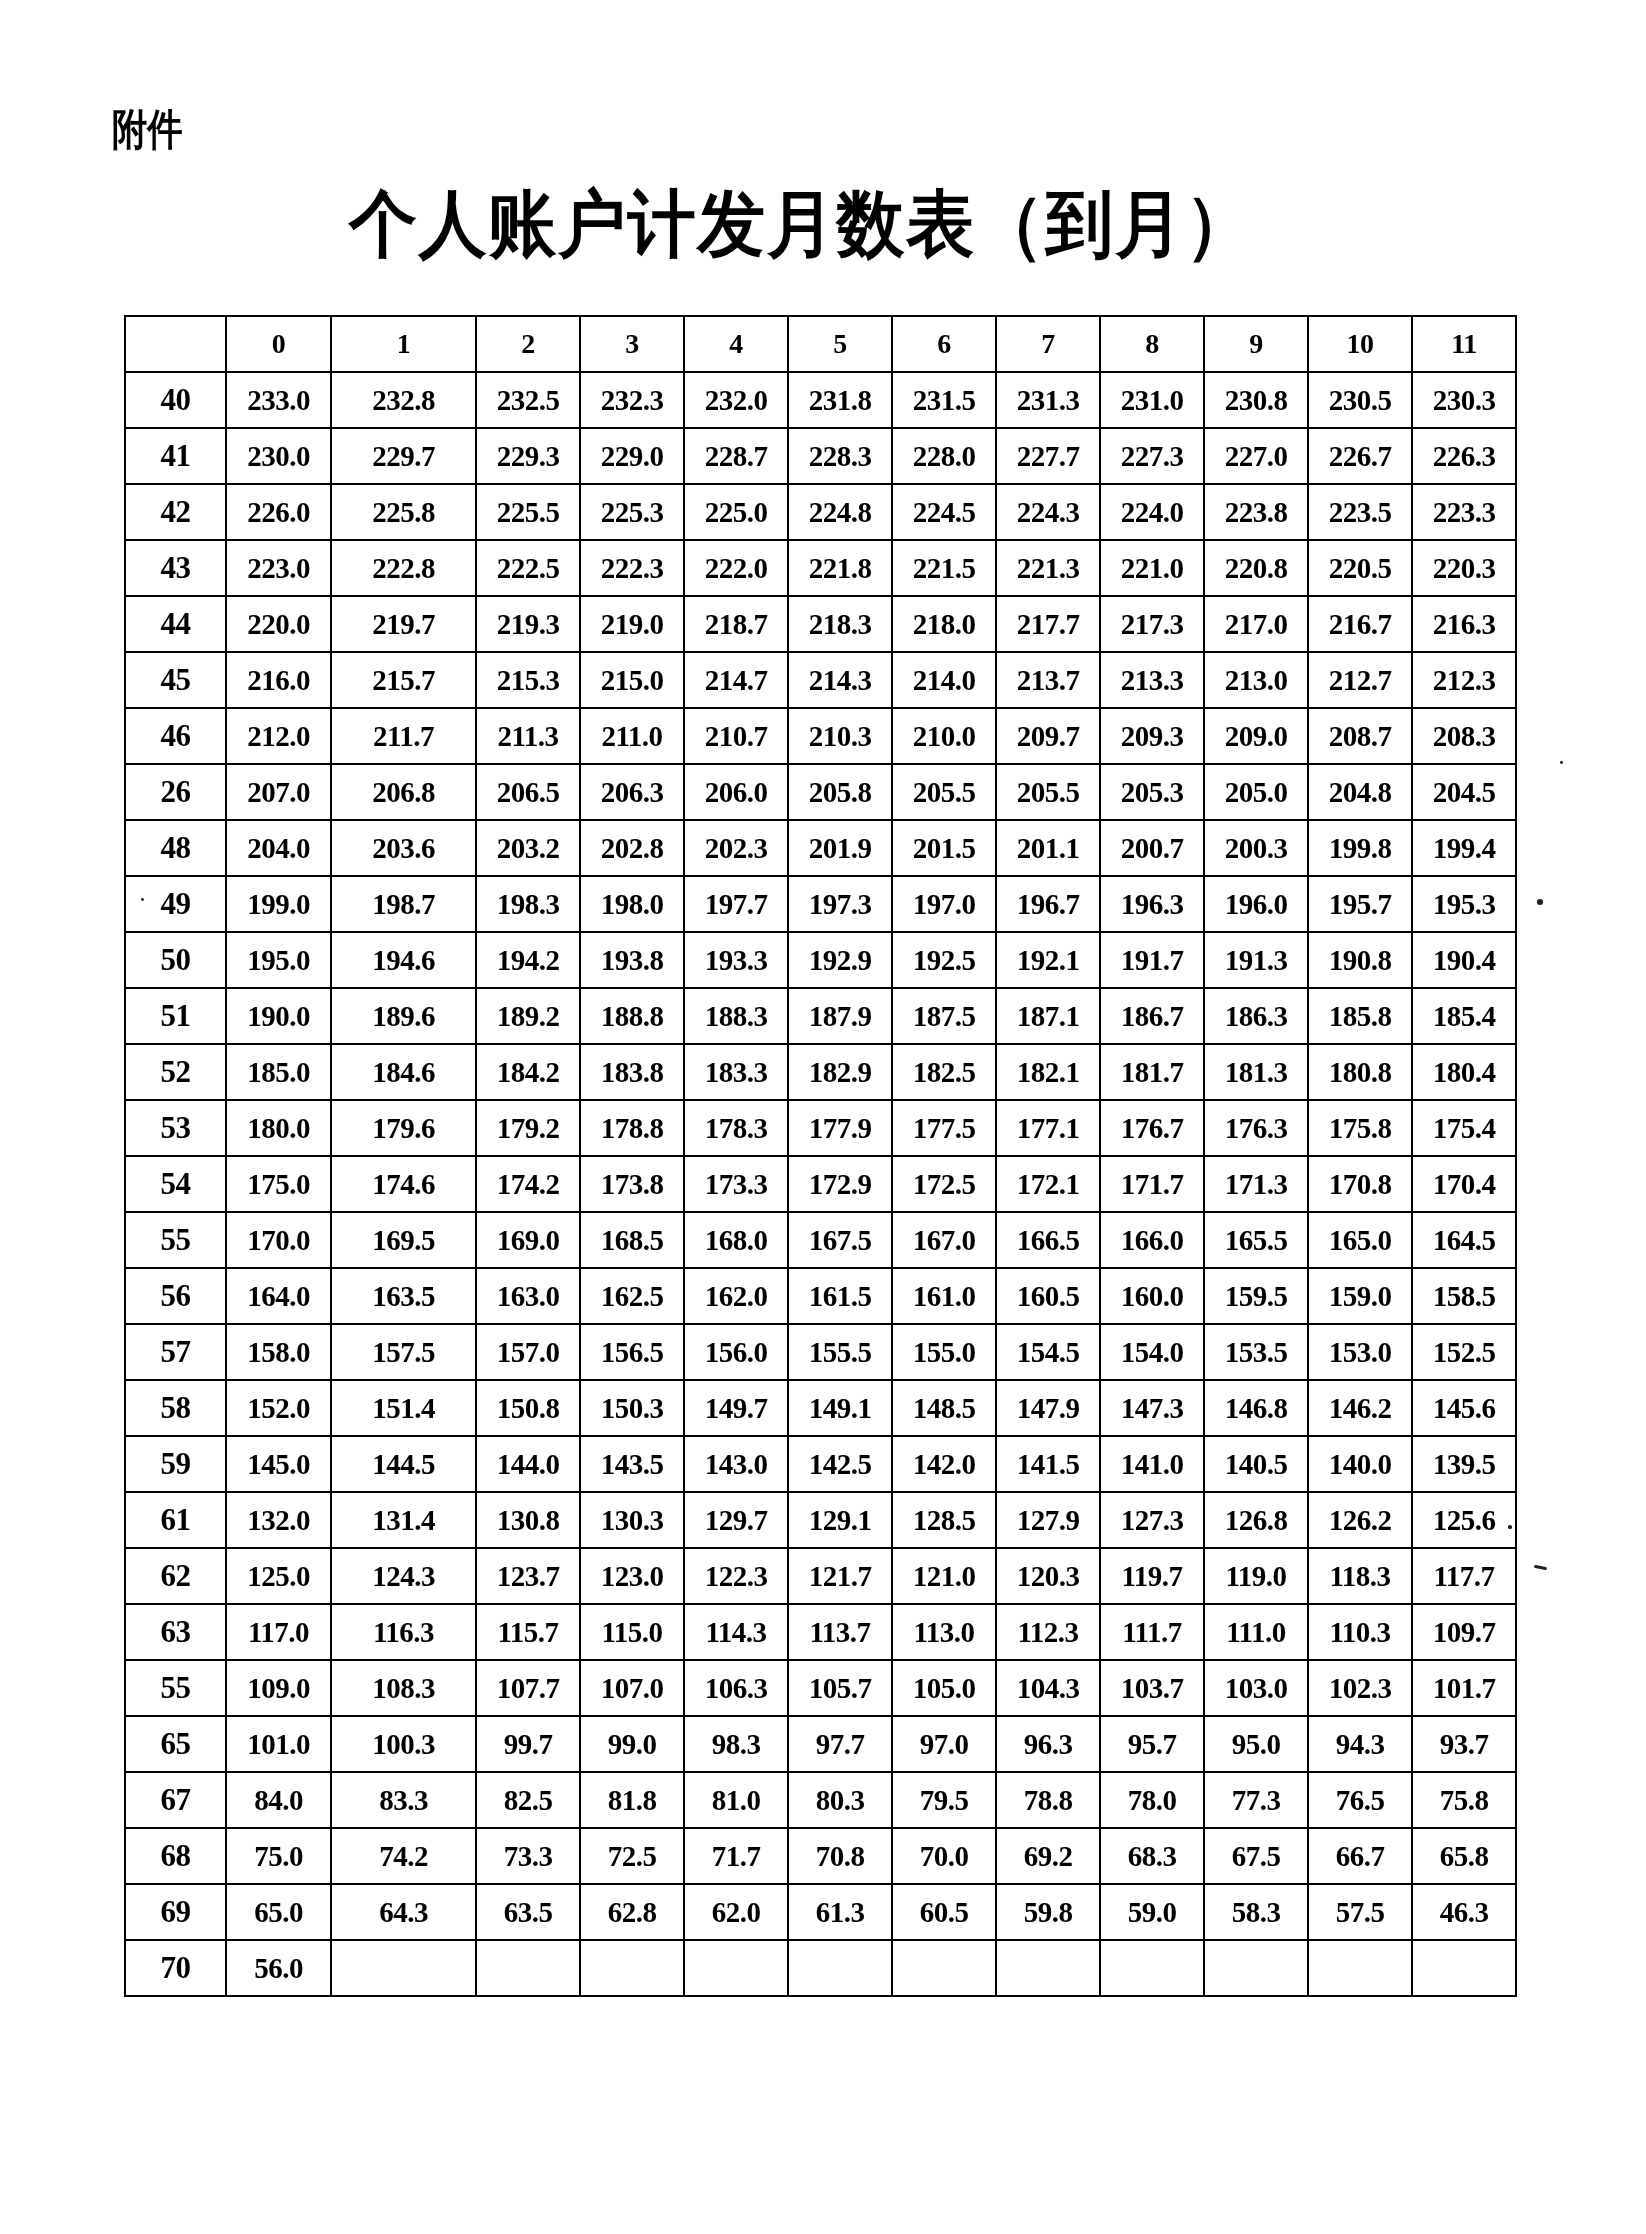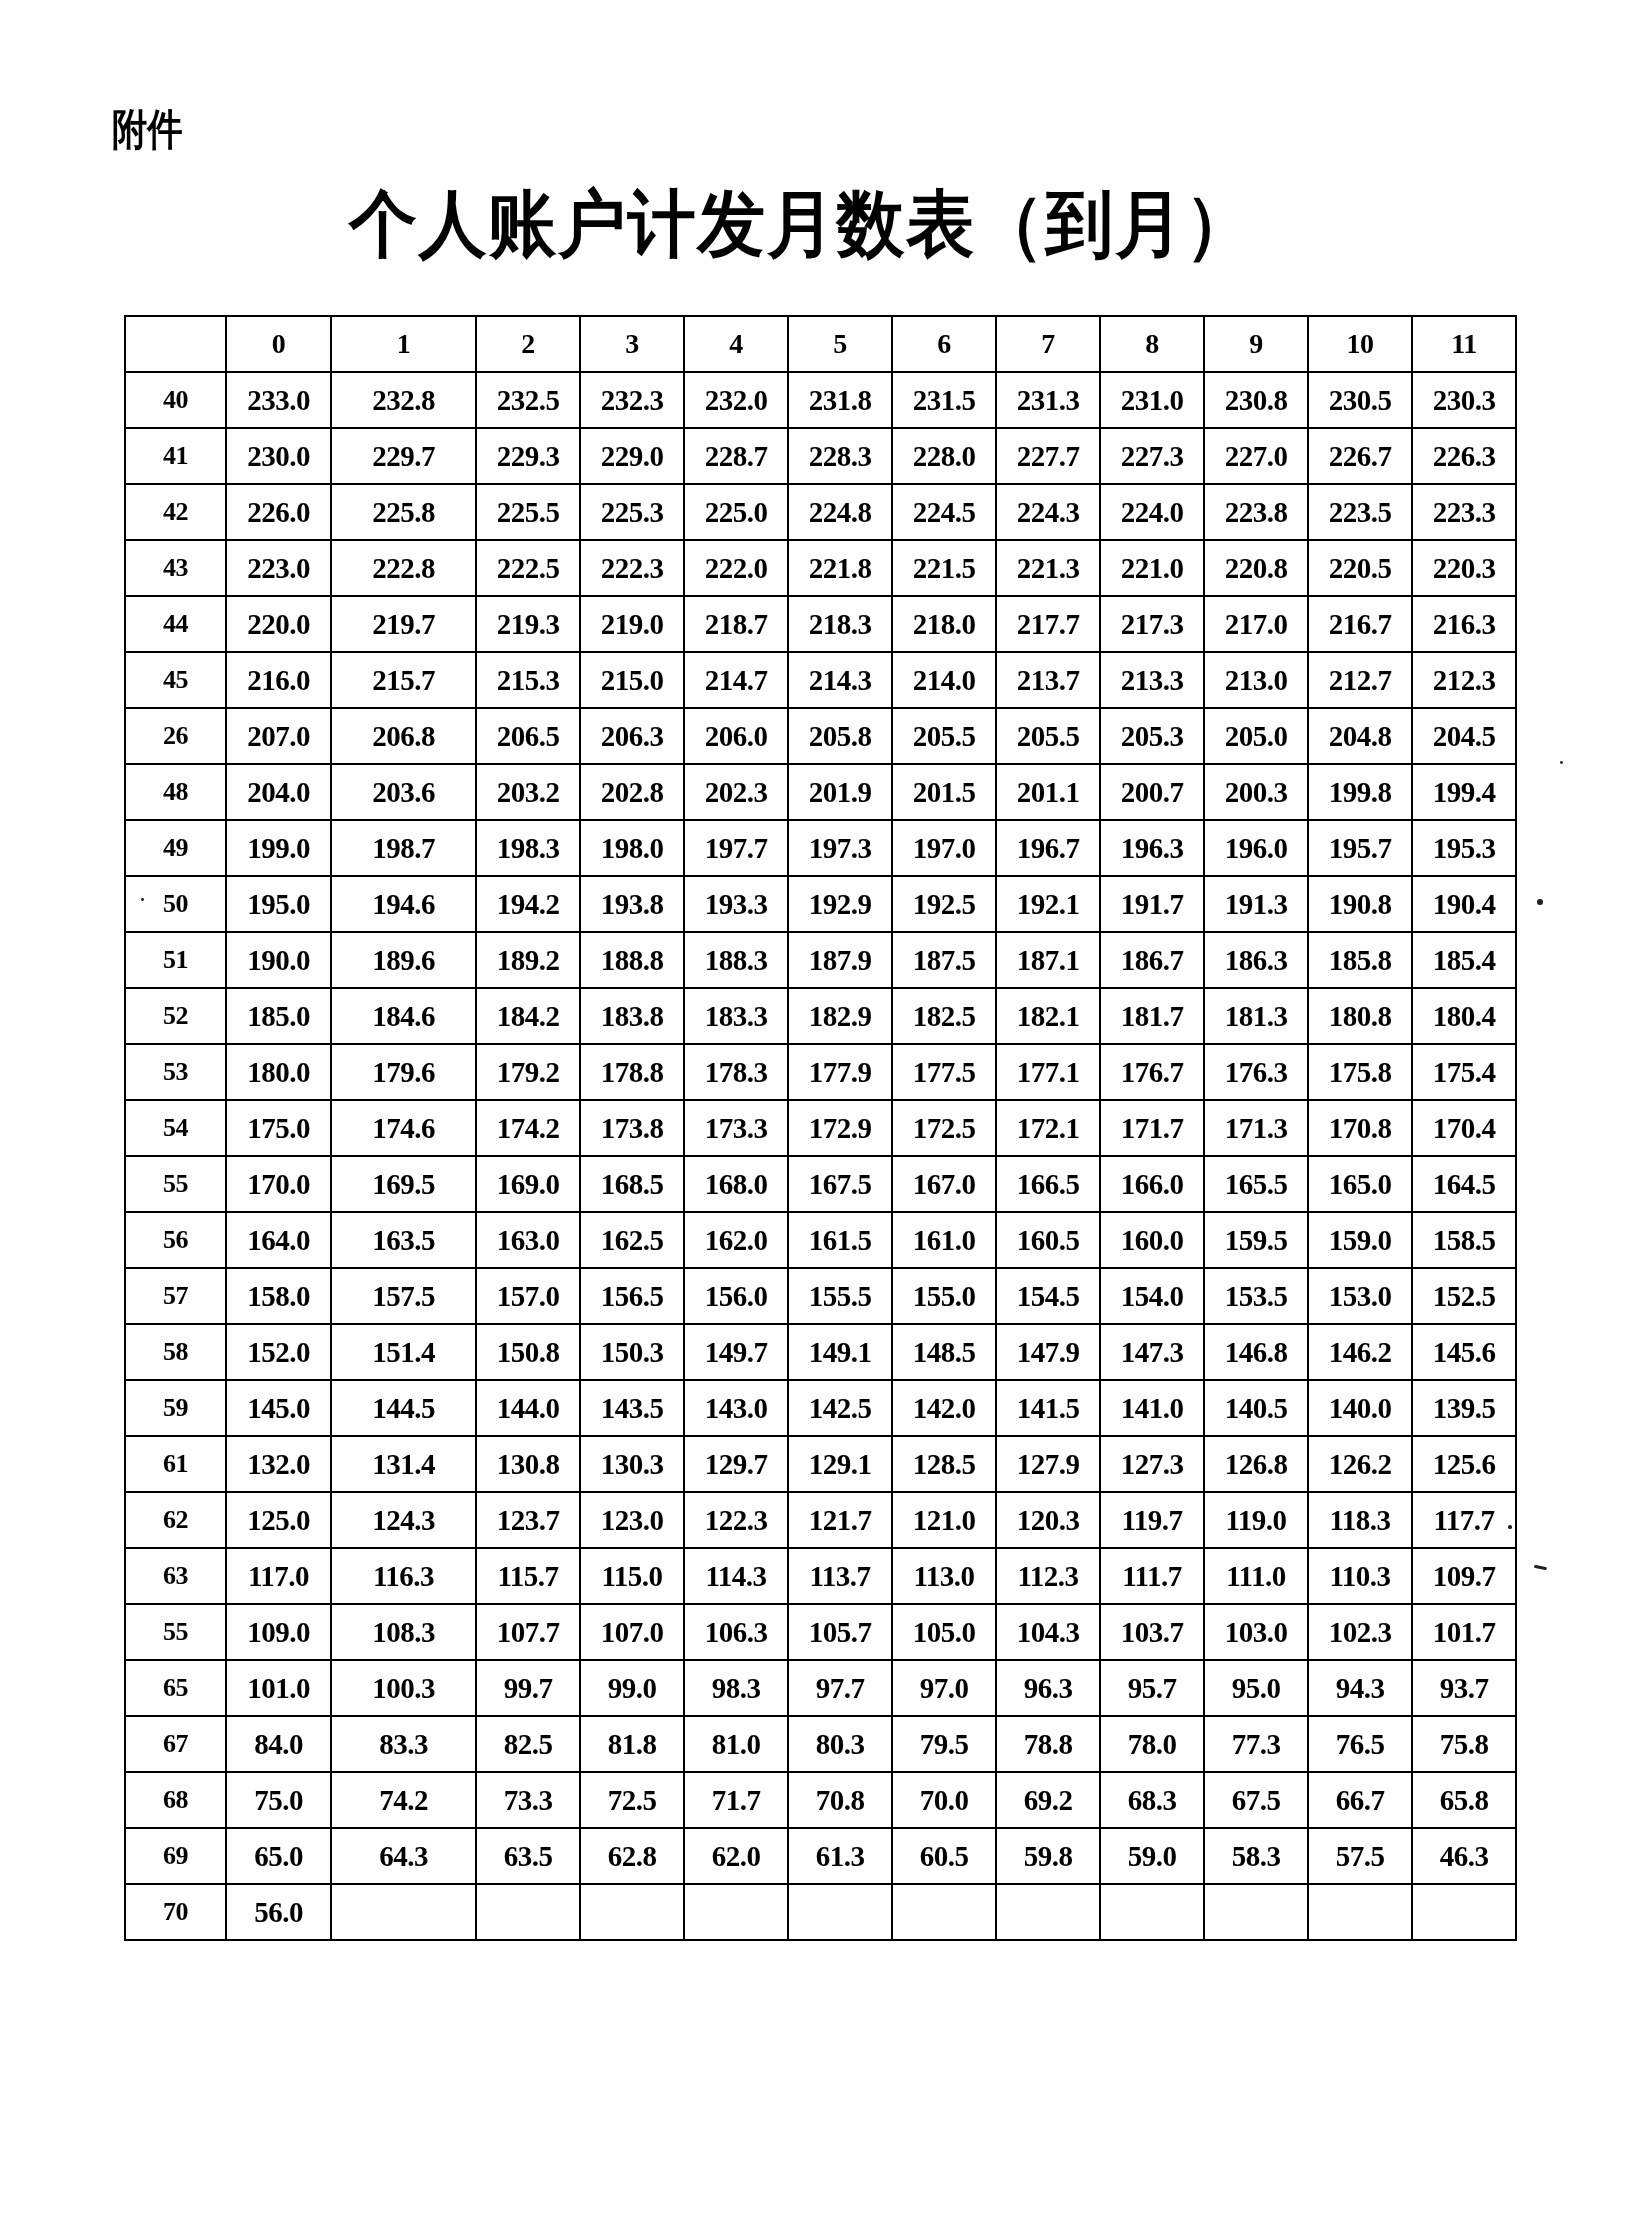--- a/index.html
+++ b/index.html
@@ -59,21 +59,21 @@
       vertical-align: middle;
       font-family: "Liberation Serif", "DejaVu Serif", serif;
       font-size: 29px;
       font-weight: bold;
       letter-spacing: -0.5px;
     }
     table.months th {
       font-size: 28px;
     }
     table.months td.age {
-      font-size: 26px;
+      font-size: 31px;
     }
     .mask-bottom-right {
       position: absolute;
       left: 1218px;
       top: 2155px;
       width: 309px;
       height: 66px;
       background: #ffffff;
     }
     .stray-dot {
@@ -206,20 +206,35 @@
         <td>214.7</td>
         <td>214.3</td>
         <td>214.0</td>
         <td>213.7</td>
         <td>213.3</td>
         <td>213.0</td>
         <td>212.7</td>
         <td>212.3</td>
       </tr>
       <tr>
+        <td class="age">46</td>
+        <td>212.0</td>
+        <td>211.7</td>
+        <td>211.3</td>
+        <td>211.0</td>
+        <td>210.7</td>
+        <td>210.3</td>
+        <td>210.0</td>
+        <td>209.7</td>
+        <td>209.3</td>
+        <td>209.0</td>
+        <td>208.7</td>
+        <td>208.3</td>
+      </tr>
+      <tr>
         <td class="age">26</td>
         <td>207.0</td>
         <td>206.8</td>
         <td>206.5</td>
         <td>206.3</td>
         <td>206.0</td>
         <td>205.8</td>
         <td>205.5</td>
         <td>205.5</td>
         <td>205.3</td>

